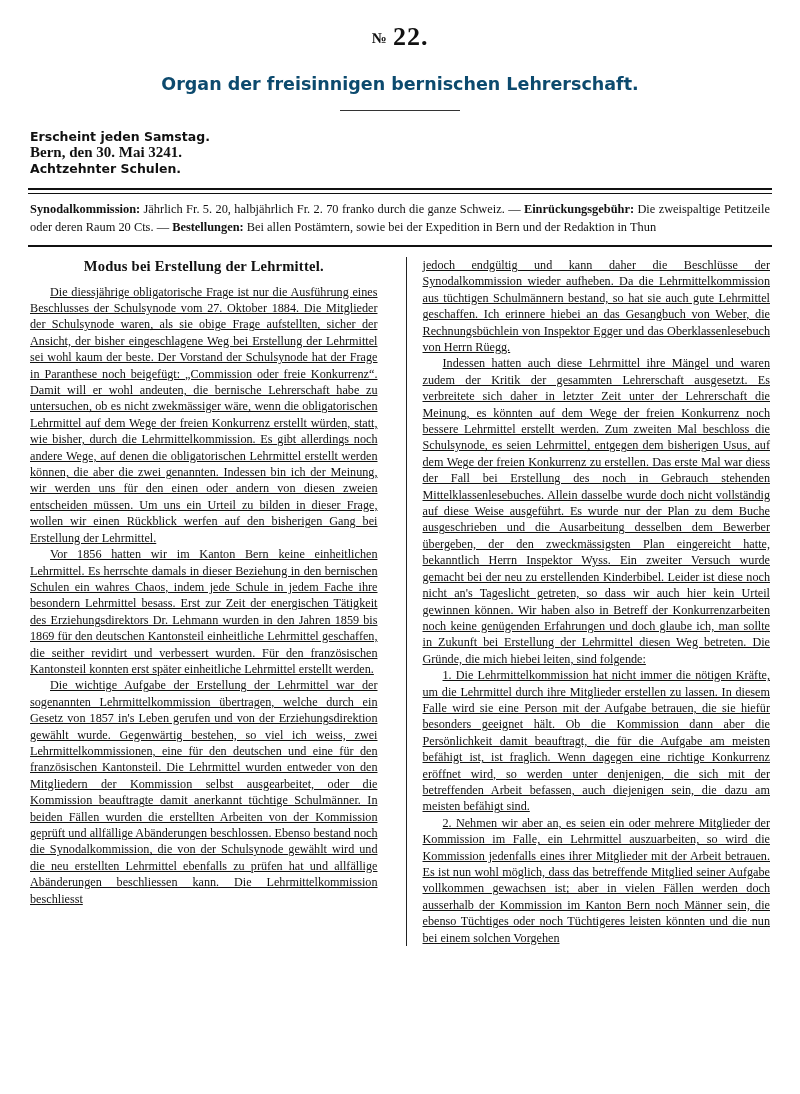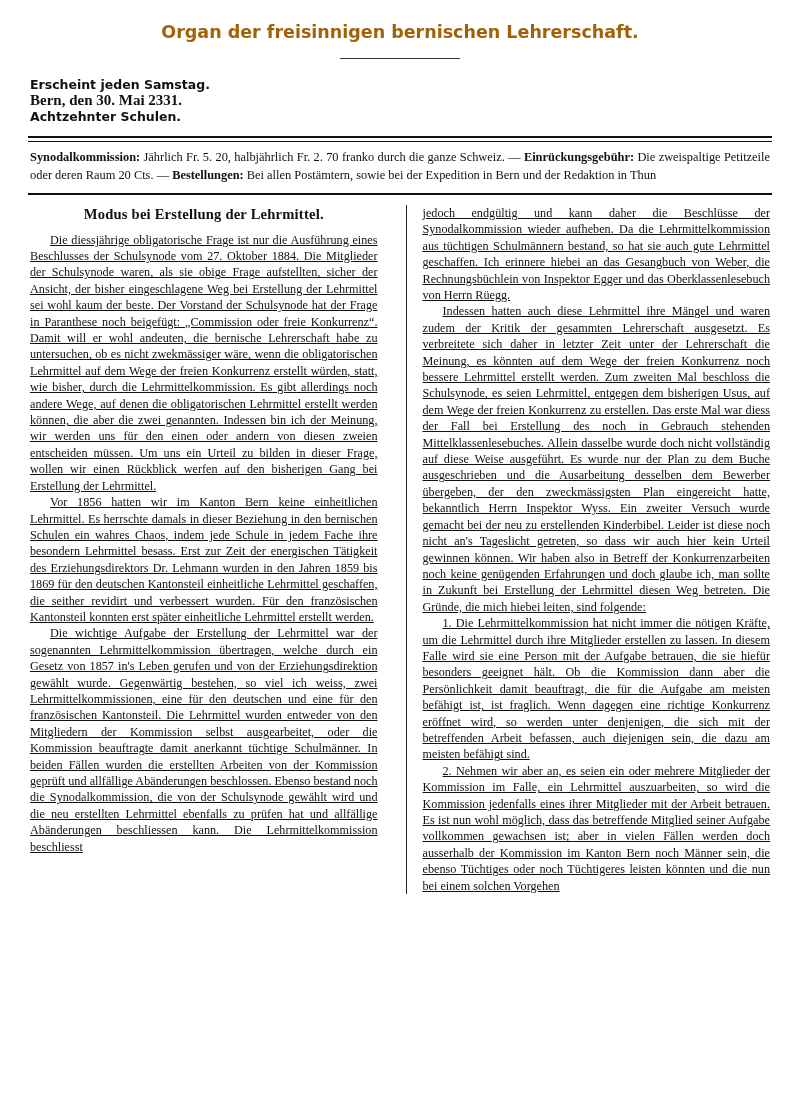--- a/index.html
+++ b/index.html
@@ -51,21 +51,21 @@
     font-size: 58px;
     letter-spacing: 1px;
     line-height: 1.05;
     color: #000;
   }
   .paper-subtitle {
     font-family: "DejaVu Sans", sans-serif;
     font-weight: bold;
     font-size: 17.5px;
     margin-top: 14px;
-    color: #a16207;
+    color: #0c4a6e;
   }
 
   .rule-short {
     width: 120px;
     height: 1px;
     background: #333;
     margin: 16px auto 0 auto;
   }
 
   
@@ -137,29 +137,33 @@
     text-indent: 20px;
     text-decoration: underline;
   }
   .col p.noindent { text-indent: 0; }
 </style>
 </head>
 <body>
 
 <div class="page">
 
+  <div class="issue-number">
+    <span class="no-prefix">№</span>
+    <span class="no-value">22.</span>
+  </div>
 
   <div class="title-block">
     <div class="paper-subtitle">Organ der freisinnigen bernischen Lehrerschaft.</div>
     <div class="rule-short"></div>
   </div>
 
   <div class="info-row">
     <div class="left">Erscheint jeden Samstag.</div>
-    <div class="center">Bern, den 30. Mai 2331.</div>
+    <div class="center">Bern, den 30. Mai 3241.</div>
     <div class="right">Achtzehnter Schulen.</div>
   </div>
 
   <div class="rule-double"></div>
 
   <div class="subscription">
     <b>Synodalkommission:</b><span> Jährlich Fr. 5. 20, halbjährlich Fr. 2. 70 franko durch die ganze Schweiz. — </span><b>Einrückungsgebühr:</b><span> Die zweispaltige Petitzeile oder deren Raum 20 Cts. — </span><b>Bestellungen:</b><span> Bei allen Postämtern, sowie bei der Expedition in Bern und der Redaktion in Thun</span>
   </div>
 
   <div class="rule-thick"></div>

